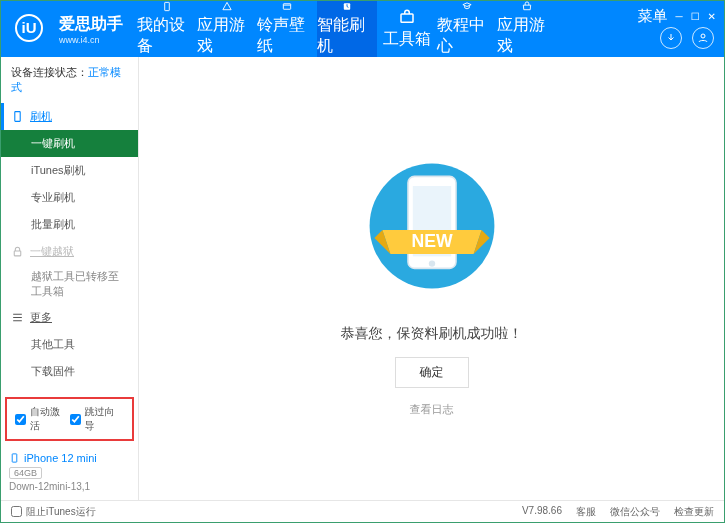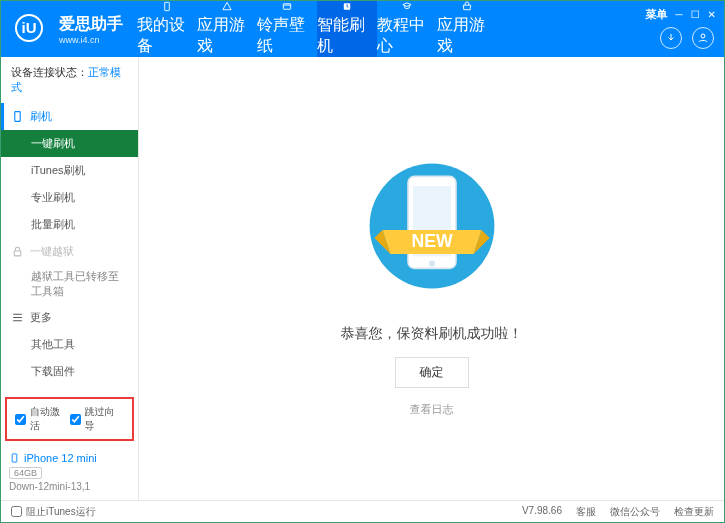--- a/index.html
+++ b/index.html
@@ -14,21 +14,21 @@
 .nav-item.active { background: #0068e6; }
 .nav-item svg { width: 18px; height: 18px; }
 .hdr-right { position: absolute; right: 8px; top: 6px; display: flex; gap: 8px; font-size: 10px; align-items: center; }
 .hdr-icons { position: absolute; right: 10px; bottom: 8px; display: flex; gap: 10px; }
 .hdr-icons .circ { width: 22px; height: 22px; border: 1.5px solid rgba(255,255,255,.8); border-radius: 50%; display: flex; align-items: center; justify-content: center; }
 .body { display: flex; height: calc(100% - 56px - 22px); }
 .sidebar { width: 138px; border-right: 1px solid #e6e6e6; display: flex; flex-direction: column; font-size: 11px; color: #333; }
 .dev-status { padding: 8px 10px; font-size: 11px; }
 .dev-status .mode { color: #0087ff; }
 .sec { }
-.sec-head { display: flex; align-items: center; gap: 6px; padding: 6px 10px; color: #555; cursor: pointer; }
+.sec-head { display: flex; align-items: center; gap: 6px; padding: 6px 10px; color: #555; cursor: pointer; text-decoration: underline; }
 .sec-head.active { color: #0087ff; border-left: 3px solid #0087ff; padding-left: 7px; }
 .sec-head svg { width: 13px; height: 13px; }
 .sub { padding: 6px 10px 6px 30px; cursor: pointer; color: #555; }
 .sub.active { background: #15803d; color: #fff; }
 .note { font-size: 11px; color: #888; padding: 4px 10px 4px 30px; line-height: 1.4; }
 .spacer { flex: 1; }
 .chk-row { display: flex; gap: 0; padding: 6px 8px; border: 2px solid #e93b3b; margin: 0 4px 6px 4px; }
 .chk { display: flex; align-items: center; gap: 4px; font-size: 10px; color: #555; }
 .chk input { accent-color: #0087ff; width: 11px; height: 11px; }
 .device { padding: 4px 8px 8px 8px; font-size: 11px; }
@@ -78,35 +78,42 @@
       </div>
     <div class="nav-item active">
         <svg viewBox="0 0 24 24" fill="#fff">
           <rect x="5" y="5" width="14" height="14" rx="2"></rect>
           <path d="M12 7v5l3 2" stroke="#0068e6" stroke-width="2" fill="none"></path>
         </svg>
         <span>智能刷机</span>
       </div>
     <div class="nav-item">
         <svg viewBox="0 0 24 24" fill="none" stroke="#fff" stroke-width="2">
+          <rect x="4" y="8" width="16" height="11" rx="1"></rect>
+          <path d="M9 8V6a3 3 0 016 0v2"></path>
+        </svg>
+        <span>工具箱</span>
+      </div>
+    <div class="nav-item">
+        <svg viewBox="0 0 24 24" fill="none" stroke="#fff" stroke-width="2">
           <path d="M3 8l9-4 9 4-9 4z"></path>
           <path d="M7 10v5l5 2 5-2v-5"></path>
         </svg>
         <span>教程中心</span>
       </div>
     <div class="nav-item">
         <svg viewBox="0 0 24 24" fill="none" stroke="#fff" stroke-width="2">
           <path d="M4 9h16l-1 10H5z"></path>
           <path d="M8 9V6a4 4 0 018 0v3"></path>
         </svg>
         <span>应用游戏</span>
       </div>
   </div>
   <div class="hdr-right">
-    <span style="font-size:11px;font-weight:bold;">菜单</span>
+    <span style="font-size:15px;">菜单</span>
     <span>─</span>
     <span>☐</span>
     <span>✕</span>
   </div>
   <div class="hdr-icons">
     <div class="circ">
         <svg width="12" height="12" viewBox="0 0 24 24" fill="none" stroke="#fff" stroke-width="2">
           <path d="M12 4v10M7 11l5 5 5-5"></path>
         </svg>
       </div>

